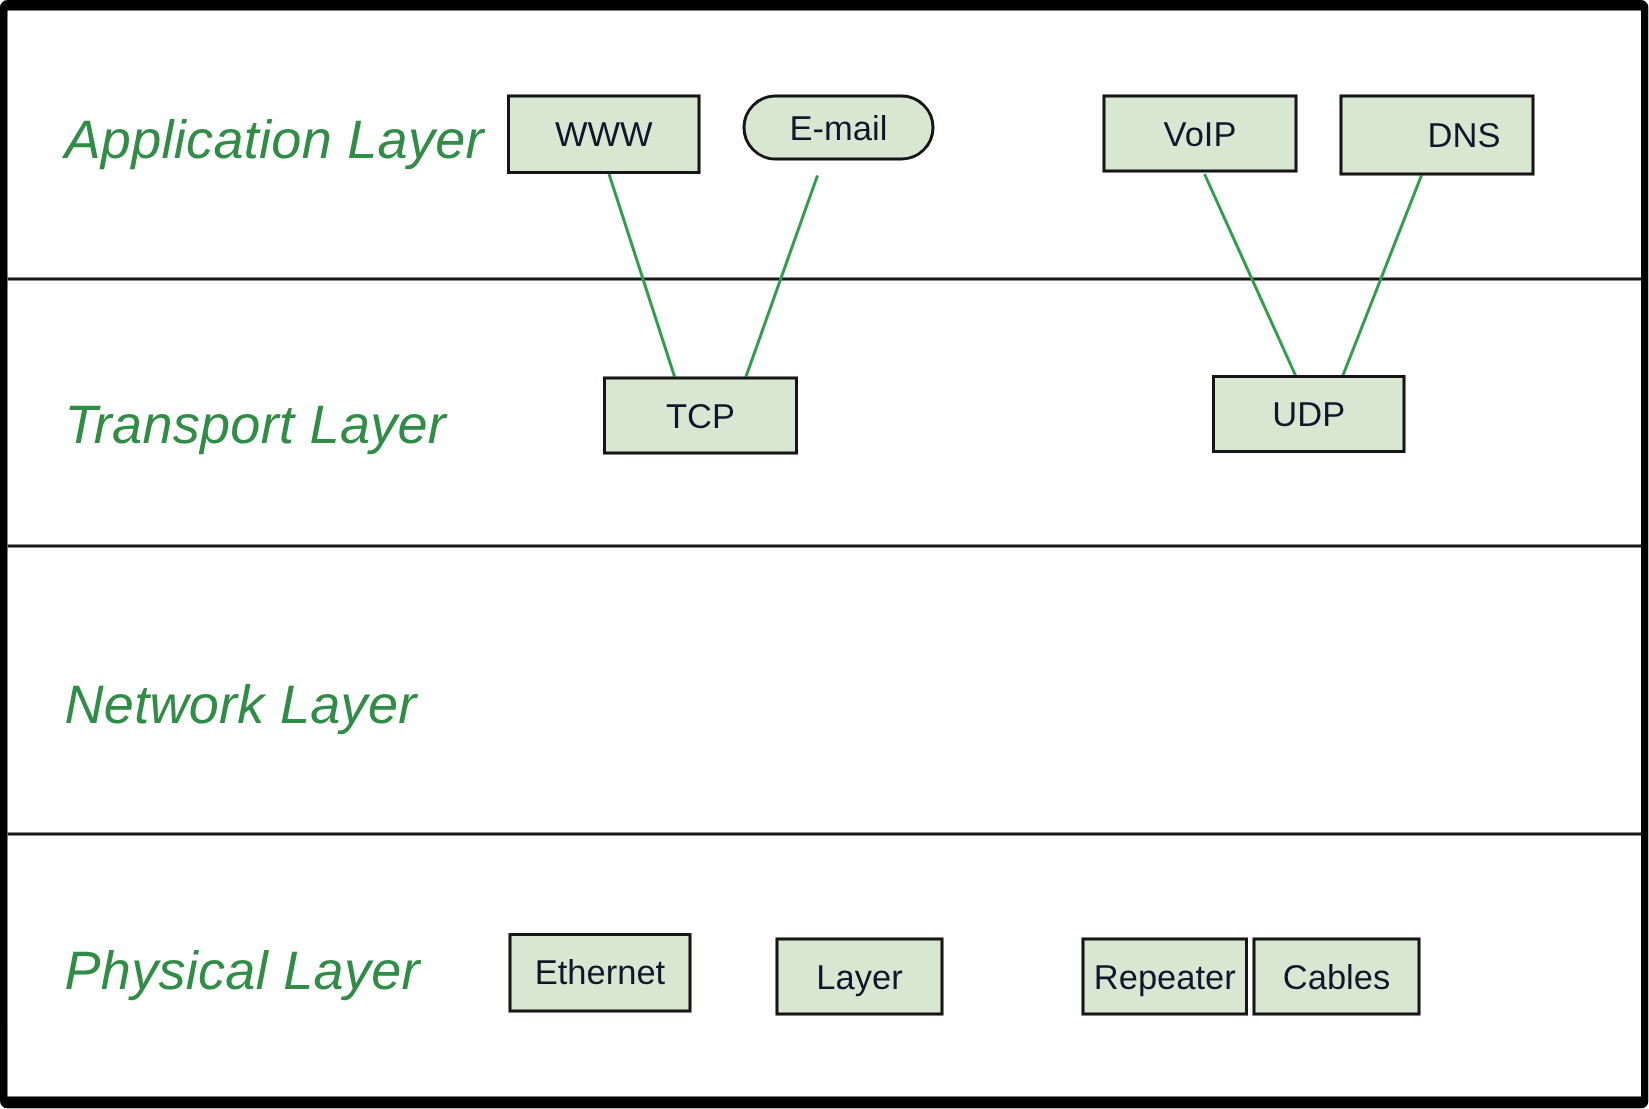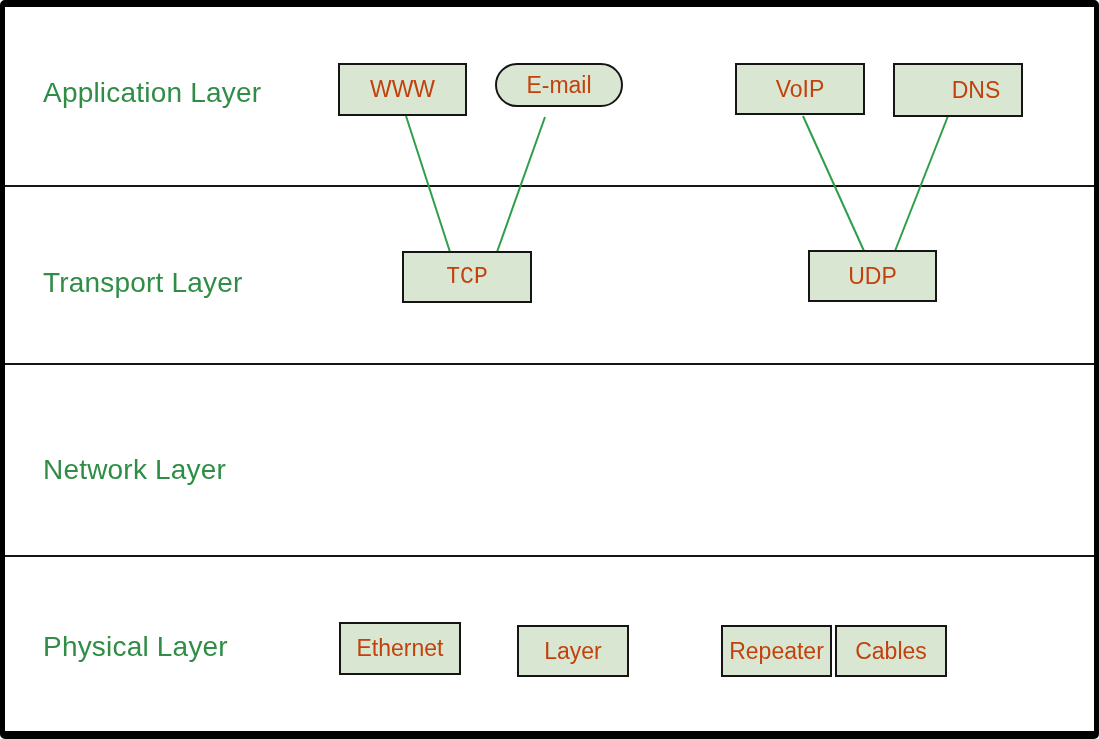--- a/index.html
+++ b/index.html
@@ -31,24 +31,25 @@
   #divider-1 { top: 178px; }
   #divider-2 { top: 356px; }
   #divider-3 { top: 548px; }
 
   .layer-label {
     position: absolute;
     left: 38px;
     height: 32px;
     line-height: 32px;
     color: #2f8d46;
-    font-size: 28px;
+    font-size: 36px;
     letter-spacing: 0.2px;
     white-space: nowrap;
     z-index: 3;
+    font-style: italic;
   }
   #label-application { top: 70px; }
   #label-transport  { top: 260px; }
   #label-network    { top: 447px; }
   #label-physical   { top: 624px; }
 
   .edges-svg {
     position: absolute;
     left: 0;
     top: 0;
@@ -63,30 +64,30 @@
   }
 
   .node {
     position: absolute;
     box-sizing: border-box;
     background: #d9e7d2;
     border: 2px solid #151515;
     display: flex;
     align-items: center;
     justify-content: center;
-    color: #c2410c;
+    color: #0f172a;
     font-size: 23px;
     white-space: nowrap;
     z-index: 3;
   }
   #node-www      { left: 333px; top: 56px;  width: 129px; height: 53px; }
   #node-email    { left: 490px; top: 56px;  width: 128px; height: 44px; border-radius: 24px; }
   #node-voip     { left: 730px; top: 56px;  width: 130px; height: 52px; }
   #node-dns      { left: 888px; top: 56px;  width: 130px; height: 54px; padding-left: 36px; }
-  #node-tcp      { left: 397px; top: 244px; width: 130px; height: 52px; font-family: Liberation Mono, monospace; }
+  #node-tcp      { left: 397px; top: 244px; width: 130px; height: 52px; }
   #node-udp      { left: 803px; top: 243px; width: 129px; height: 52px; }
   #node-ip       { left: 334px; top: 413px; width: 681px; height: 87px; }
   #node-ethernet { left: 334px; top: 615px; width: 122px; height: 53px; }
   #node-hubs     { left: 512px; top: 618px; width: 112px; height: 52px; }
   #node-repeater { left: 669px; top: 618px; width: 111px; height: 52px; margin-left: 47px; }
   #node-cables   { left: 830px; top: 618px; width: 112px; height: 52px; }
 </style>
 </head>
 <body>
 

